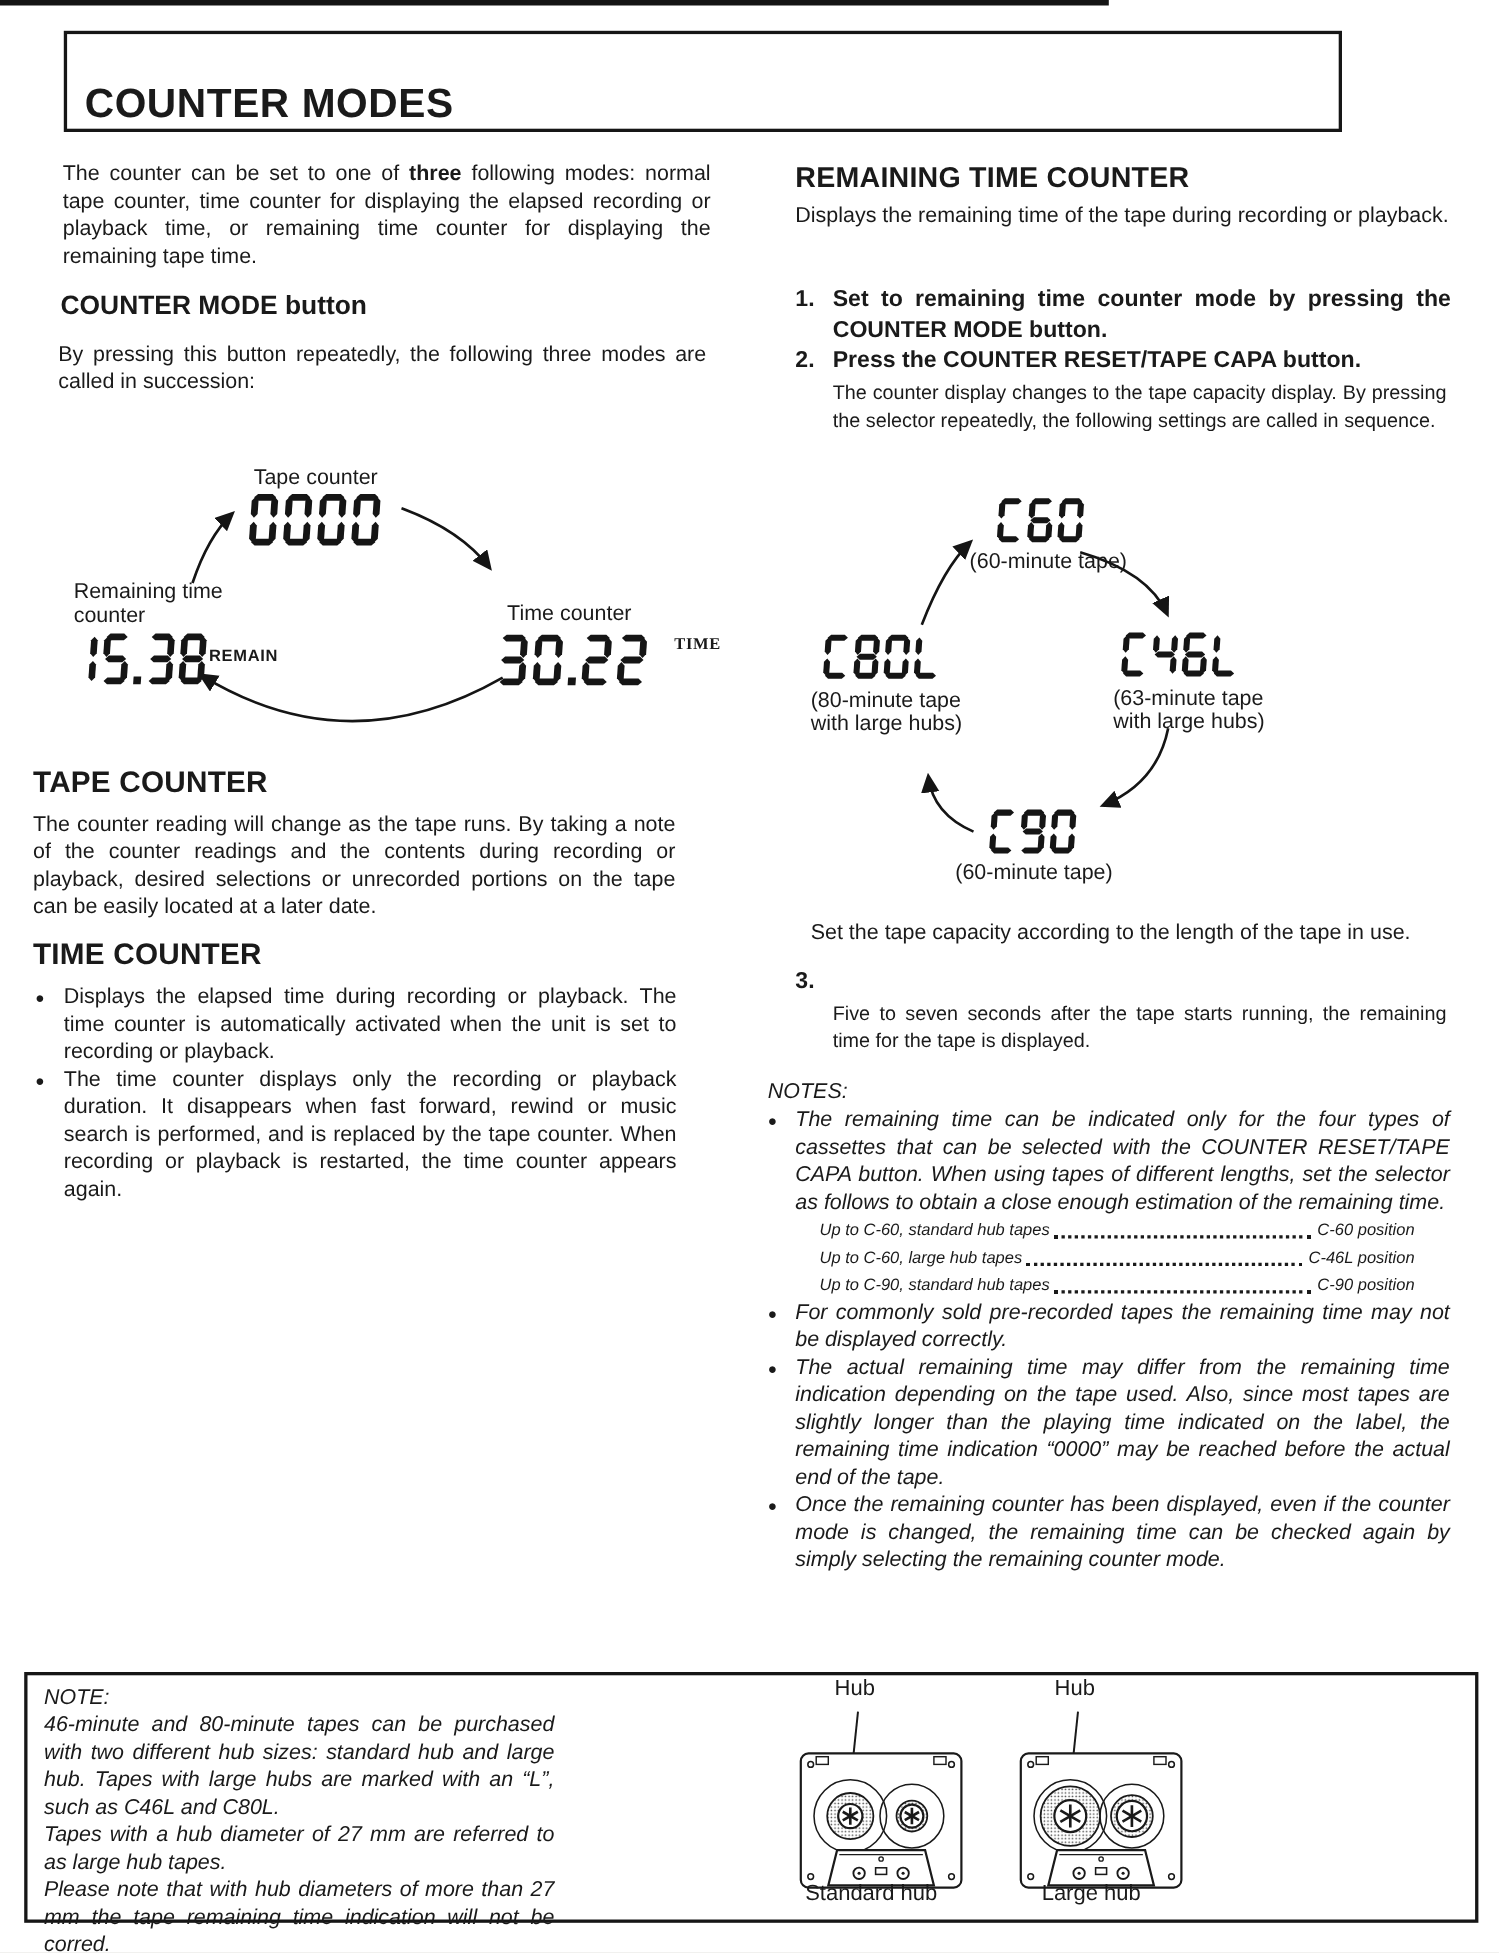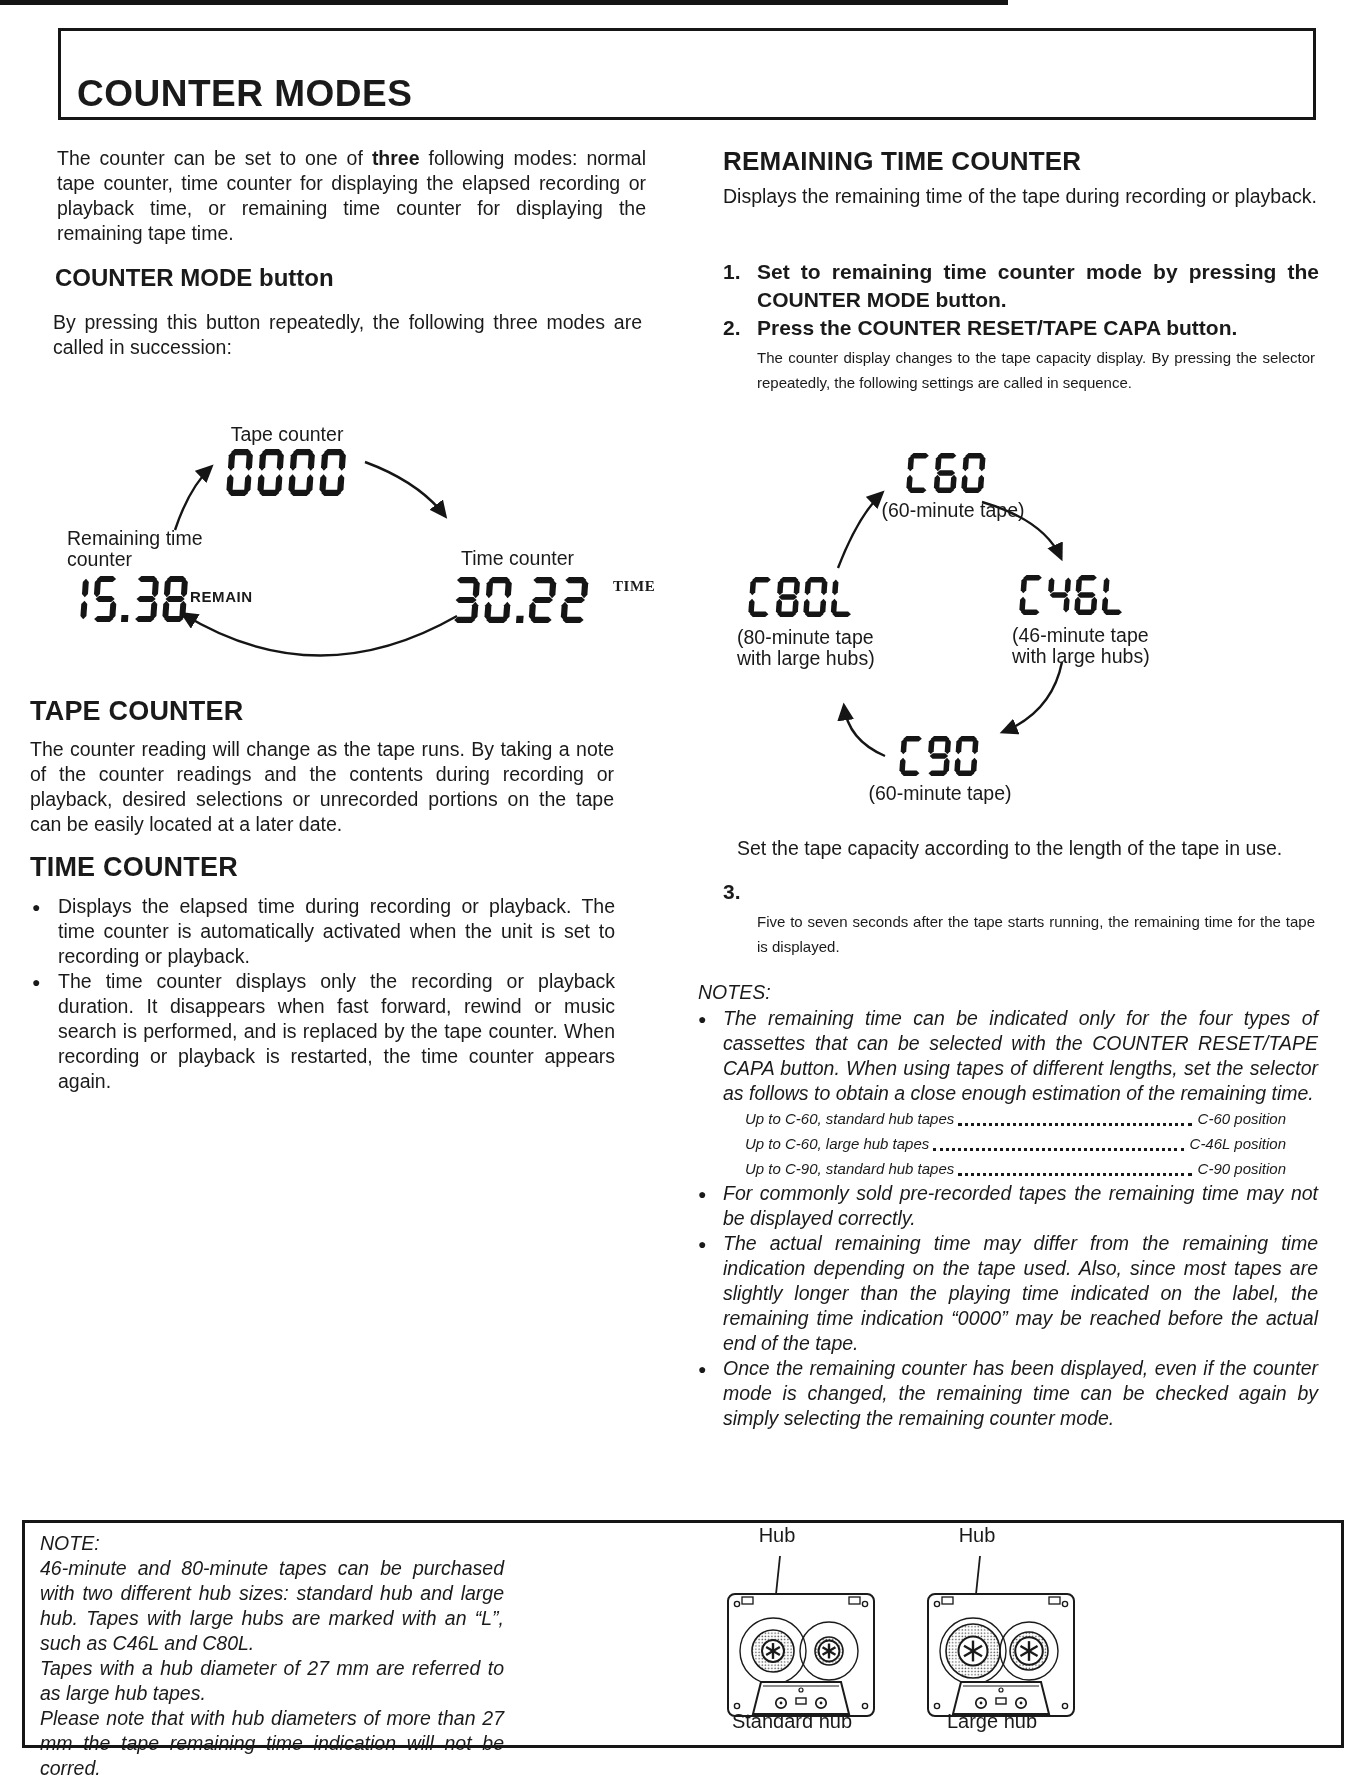--- a/index.html
+++ b/index.html
@@ -13,36 +13,36 @@
   .page-title{font-size:37px;font-weight:700;letter-spacing:0.5px;}
   .small-lbl{font-size:19.5px;line-height:21px;}
   .badge{font-size:15px;font-weight:700;letter-spacing:0.6px;}
   .bullet{position:relative;padding-left:28px;text-align:justify;}
   .bullet::before{content:"●";position:absolute;left:2px;top:1px;font-size:14px;}
   .nbullet{position:relative;padding-left:25px;text-align:justify;font-style:italic;}
   .nbullet::before{content:"●";position:absolute;left:0;top:1px;font-size:14px;font-style:normal;}
   .italic{font-style:italic;}
   .step-title{display:flex;font-weight:700;font-size:21px;line-height:28px;text-align:justify;}
   .step-num{width:34px;flex:none;}
-  .step-body{margin-left:34px;font-size:15px;line-height:25px;text-align:justify;font-weight:400;}
+  .step-body{margin-left:34px;font-size:18px;line-height:25px;text-align:justify;font-weight:400;}
   .leader-row{display:flex;align-items:flex-end;font-size:15px;line-height:25px;font-style:italic;}
   .leader-dots{flex:1;border-bottom:3px dotted #1a1a1a;margin:0 6px 5px 4px;}
   .center{text-align:center;}
   .note-box{border:3px solid #161616;box-sizing:border-box;}
   .caption{font-size:20px;}
   .seg-disp svg{display:block;}
 </style>
 </head>
 <body>
 
 <div class="page">
 
   <div class="abs" style="left:0;top:0;width:1008px;height:5px;background:#141414;"></div>
 
-  <div class="abs title-box" style="left:58px;top:28px;width:1258px;height:92px;">
+  <div class="abs title-box" style="left:58px;top:28px;width:1162px;height:92px;">
     <div class="page-title abs" style="left:16px;top:42px;">COUNTER MODES</div>
   </div>
 
   <div class="abs body-txt" style="left:57px;top:146px;width:589px;">
     <span>The counter can be set to one of </span><span style="font-weight:700">three</span><span> following modes: normal tape counter, time counter for displaying the elapsed recording or playback time, or remaining time counter for displaying the remaining tape time.</span>
   </div>
 
   <div class="abs sub-head" style="left:55px;top:264px;">COUNTER MODE button</div>
 
   <div class="abs body-txt" style="left:53px;top:310px;width:589px;">By pressing this button repeatedly, the following three modes are called in succession:</div>
@@ -274,21 +274,21 @@
             </g>
             <g transform="translate(82.5,0)">
               <polygon points="2.75,2.585 5.5,5.61 5.5,15.325000000000001 2.75,18.35 0,15.325000000000001 0,5.61"></polygon>
               <polygon points="2.75,21.65 5.5,24.674999999999997 5.5,34.39 2.75,37.415 0,34.39 0,24.674999999999997"></polygon>
               <polygon points="1.76,37.25 4.785,34.5 17.214999999999996,34.5 20.24,37.25 17.214999999999996,40 4.785,40"></polygon>
             </g>
           </g>
         </svg>
       </div>
     <div class="abs small-lbl" style="left:282px;top:185px;">
-      <div>(46-minute tape</div>
+      <div>(63-minute tape</div>
       <div>with large hubs)</div>
     </div>
 
     <div class="abs seg-disp" style="left:17px;top:136px;">
         <svg width="116" height="42" viewBox="-1 -1 116 42">
           <g fill="#151515" transform="skewX(-4) translate(2.8000000000000003,0)">
             <g transform="translate(0,0)">
               <polygon points="1.76,2.75 4.785,0 17.214999999999996,0 20.24,2.75 17.214999999999996,5.5 4.785,5.5"></polygon>
               <polygon points="2.75,2.585 5.5,5.61 5.5,15.325000000000001 2.75,18.35 0,15.325000000000001 0,5.61"></polygon>
               <polygon points="2.75,21.65 5.5,24.674999999999997 5.5,34.39 2.75,37.415 0,34.39 0,24.674999999999997"></polygon>

